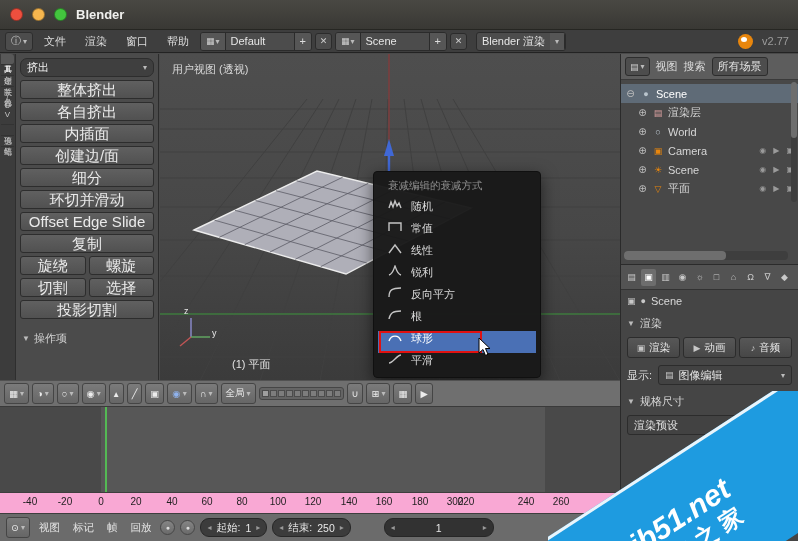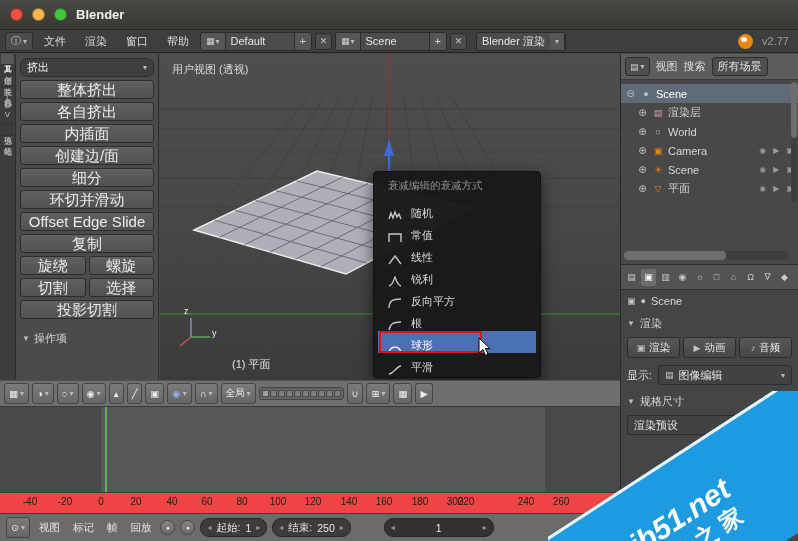--- a/index.html
+++ b/index.html
@@ -55,21 +55,21 @@
     background:linear-gradient(#4e4e4e 0%,#474747 55%,#3b3b3b 100%);overflow:hidden;}
   .vp-label{position:absolute;left:12px;top:8px;color:#d9d9d9;}
   .vp-obj{position:absolute;left:72px;top:303px;color:#e2e2e2;}
   .axis-z{position:absolute;left:24px;top:252px;color:#e8e8e8;font-size:9px;}
   .axis-y{position:absolute;left:52px;top:274px;color:#e8e8e8;font-size:9px;}
 
   
   .popup{position:absolute;left:213px;top:117px;width:158px;background:rgba(25,25,25,.97);
     border:1px solid #101010;border-radius:4px;box-shadow:0 5px 16px rgba(0,0,0,.55);padding:2px 4px;}
   .popup-title{color:#8f8f8f;font-size:10.5px;padding:5px 10px 6px;}
-  .pm-item{height:22px;display:flex;align-items:flex-end;gap:9px;padding:0 10px;color:#dcdcdc;position:relative;}
+  .pm-item{height:22px;display:flex;align-items:flex-start;gap:9px;padding:0 10px;color:#dcdcdc;position:relative;}
   .pm-item.sel{background:#4a70b5;color:#fff;}
   .pm-ic{width:14px;height:11px;flex:0 0 14px;}
   .pm-ic polyline,.pm-ic path{fill:none;stroke:#c4c4c4;stroke-width:1.4;}
   .pm-item.sel .pm-ic polyline,.pm-item.sel .pm-ic path{stroke:#fff;}
   .red-box{position:absolute;left:1px;top:0;width:103px;height:22px;border:2px solid #e01111;box-sizing:border-box;}
   .cursor{position:absolute;left:318px;top:283px;}
 
   
   .rightcol{position:absolute;top:54px;right:0;width:178px;bottom:0;background:#484848;border-left:1px solid #2a2a2a;box-sizing:border-box;}
   .out-header{height:25px;background:#5d5d5d;border-bottom:1px solid #3a3a3a;display:flex;align-items:center;gap:6px;padding:0 4px;overflow:hidden;}
@@ -113,21 +113,21 @@
   .vh-btn{height:19px;background:linear-gradient(#7b7b7b,#666);border:1px solid #454545;border-radius:3px;
     display:flex;align-items:center;padding:0 4px;gap:2px;color:#ececec;font-size:9.5px;}
   .vh-btn .blue{color:#8fb2ec;}
   .layers{display:flex;gap:1px;padding:2px;background:#646464;border:1px solid #454545;border-radius:3px;}
   .layers i{display:block;width:7px;height:7px;background:#7d7d7d;border:1px solid #4c4c4c;box-sizing:border-box;}
   .layers i.on{background:#9f9f9f;}
 
   
   .timeline{position:absolute;top:407px;left:0;width:620px;height:106px;background:#494949;overflow:hidden;}
   .range{position:absolute;left:101px;width:444px;top:0;bottom:20px;background:#575757;}
-  .ruler{position:absolute;left:0;right:0;bottom:0;height:20px;background:#ef4444;border-top:1px solid #3e3e3e;}
+  .ruler{position:absolute;left:0;right:0;bottom:0;height:20px;background:#f9a8d4;border-top:1px solid #3e3e3e;}
   .tick{position:absolute;top:3px;width:30px;margin-left:-15px;text-align:center;color:#1e1e1e;font-size:10px;}
   .playhead{position:absolute;left:105px;top:0;bottom:19px;width:2px;background:#54b954;}
 
   .timelinebar{position:absolute;top:513px;left:0;width:620px;height:28px;background:#6b6b6b;
     border-top:1px solid #3e3e3e;box-sizing:border-box;display:flex;align-items:center;gap:5px;padding:0 6px;}
   .tb-menu{color:#e4e4e4;padding:0 4px;font-size:10.5px;}
   .round{width:15px;height:15px;border-radius:50%;background:linear-gradient(#858585,#6a6a6a);
     border:1px solid #464646;box-sizing:border-box;display:flex;align-items:center;justify-content:center;
     color:#ddd;font-size:7px;}
   .num-field{background:#3c3c3c;border:1px solid #272727;border-radius:9px;height:17px;

